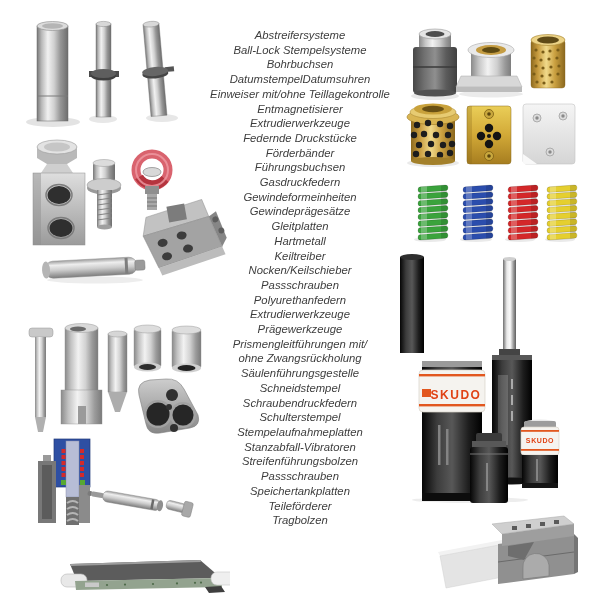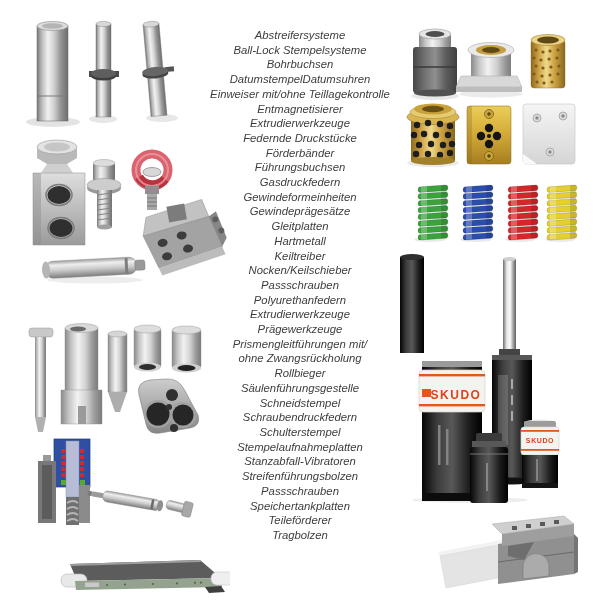--- a/index.html
+++ b/index.html
@@ -33,21 +33,20 @@
     <div class="cat">Gleitplatten</div>
     <div class="cat">Hartmetall</div>
     <div class="cat">Keiltreiber</div>
     <div class="cat">Nocken/Keilschieber</div>
     <div class="cat">Passschrauben</div>
     <div class="cat">Polyurethanfedern</div>
     <div class="cat">Extrudierwerkzeuge</div>
     <div class="cat">Prägewerkzeuge</div>
     <div class="cat">Prismengleitführungen mit/</div>
     <div class="cat">ohne Zwangsrückholung</div>
-    <div class="cat">Rollbieger</div>
     <div class="cat">Säulenführungsgestelle</div>
     <div class="cat">Schneidstempel</div>
     <div class="cat">Schraubendruckfedern</div>
     <div class="cat">Schulterstempel</div>
     <div class="cat">Stempelaufnahmeplatten</div>
     <div class="cat">Stanzabfall-Vibratoren</div>
     <div class="cat">Streifenführungsbolzen</div>
     <div class="cat">Passschrauben</div>
     <div class="cat">Speichertankplatten</div>
     <div class="cat">Teileförderer</div>

